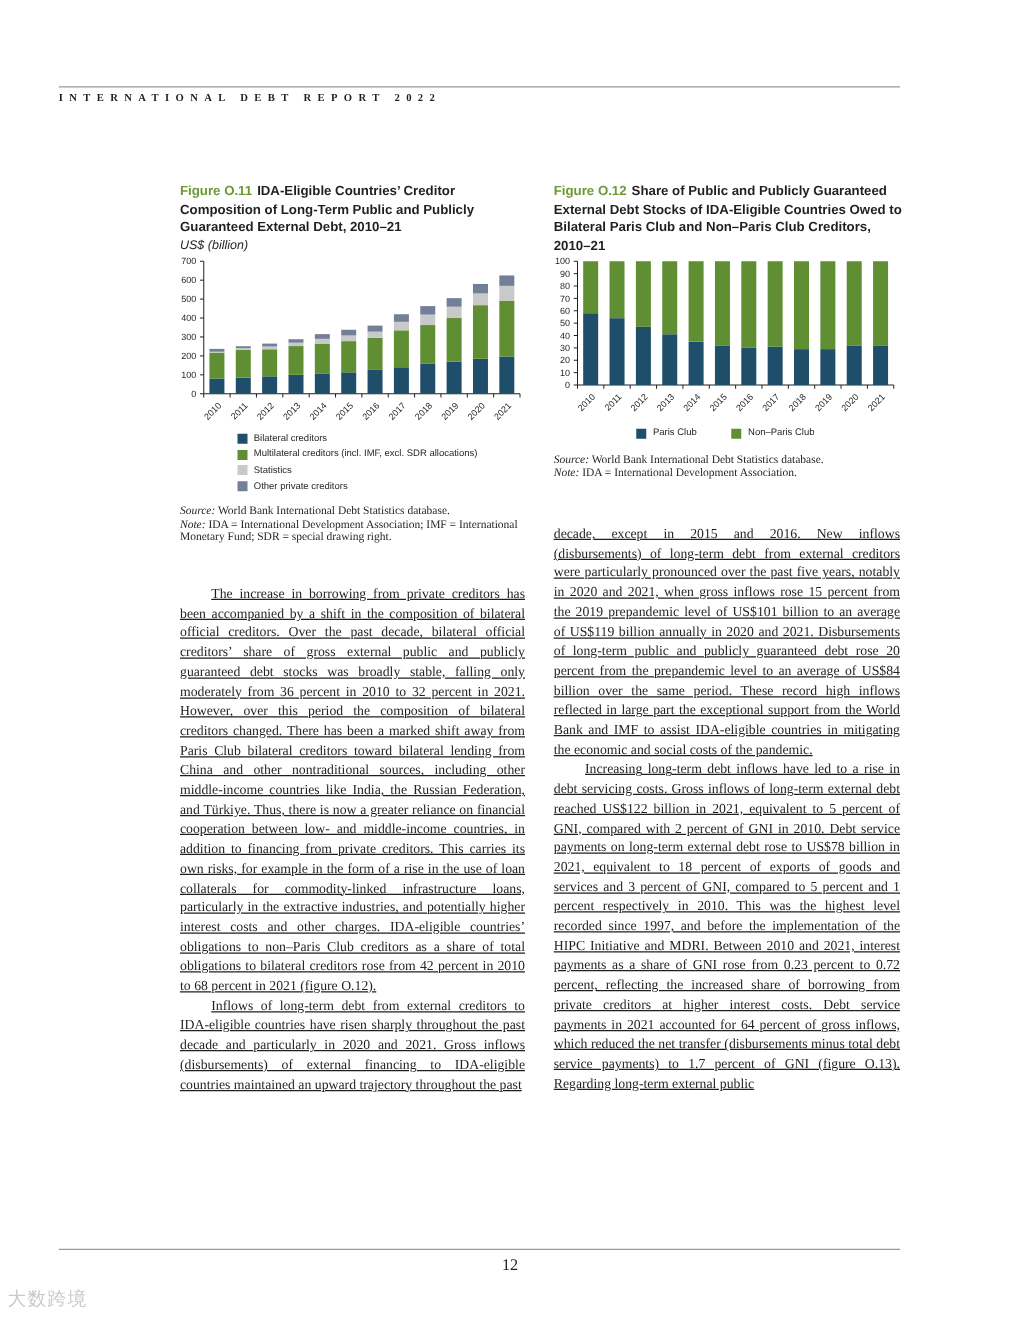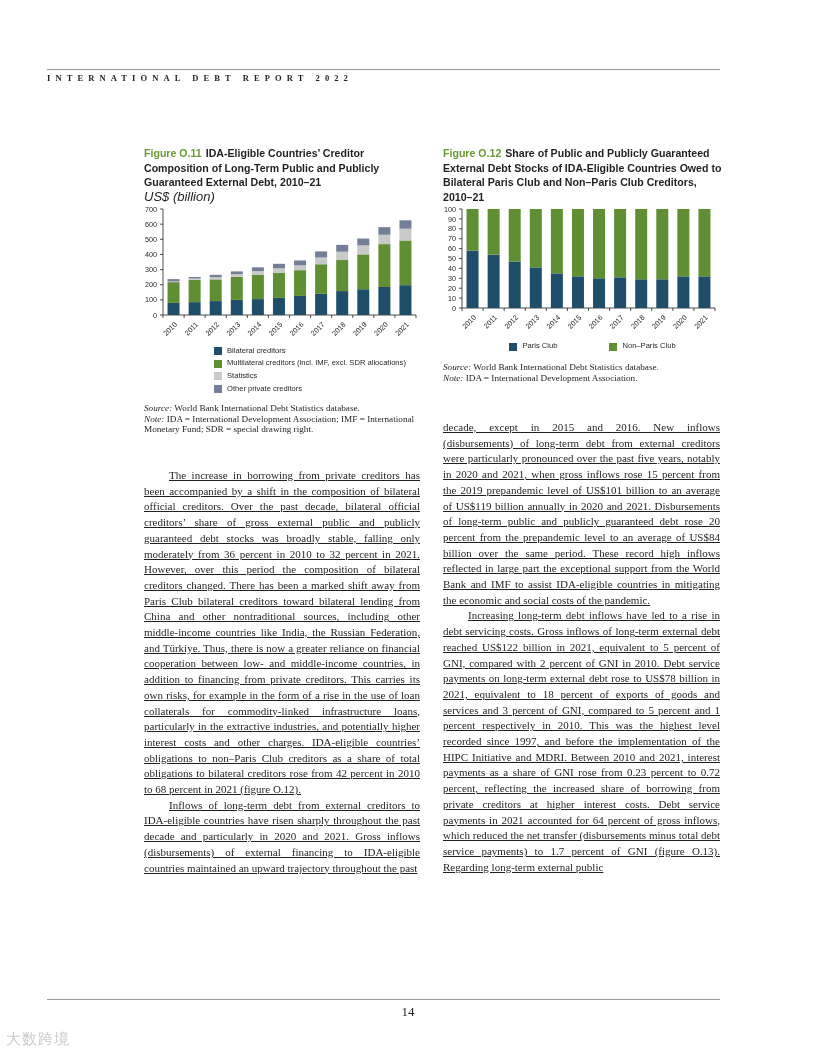--- a/index.html
+++ b/index.html
@@ -6,29 +6,29 @@
   body { width:816px; height:1056px; position:relative; overflow:hidden; font-family:"Liberation Serif", serif; color:#231f20; }
   .top-rule { position:absolute; left:47px; top:69px; width:673px; height:1px; background:#999; }
   .running-head { position:absolute; left:47px; top:73px; font-family:"Liberation Serif", serif; font-size:8.5px; font-weight:bold; letter-spacing:5.1px; color:#231f20; }
   .bottom-rule { position:absolute; left:47px; top:999px; width:673px; height:1px; background:#999; }
   .page-number { position:absolute; left:0; width:816px; top:1004px; text-align:center; font-size:13px; }
   .watermark { position:absolute; left:6px; top:1030px; font-family:Liberation Mono, monospace; font-size:15px; color:#c9c9c9; letter-spacing:1px; }
 
   .fig { position:absolute; font-family:"Liberation Sans", sans-serif; }
   .fig-title { font-size:10.6px; font-weight:bold; line-height:14.6px; color:#231f20; }
   .fig-num { color:#6b9a34; margin-right:4px; }
-  .fig-unit { font-size:13px; font-style:italic; line-height:13px; }
+  .fig-unit { font-size:10px; font-style:italic; line-height:13px; }
   .fig-source { font-family:"Liberation Serif", serif; font-size:9.2px; line-height:10.6px; }
   .fig-source i { font-style:italic; }
 
   #fig11 { left:144px; top:146px; width:285px; }
   #fig12 { left:443px; top:146px; width:285px; }
 
   .chart svg { display:block; }
-  .legend-item { display:flex; align-items:center; font-size:7.6px; line-height:12.6px;margin-left:24px; }
+  .legend-item { display:flex; align-items:center; font-size:7.6px; line-height:12.6px; }
   .legend-swatch { width:8px; height:8px; margin-right:5px; display:inline-block; }
 
   .col { position:absolute; font-size:11px; line-height:15.7px; text-align:justify;text-decoration:underline; }
   .col p { margin:0; text-indent:25px; }
   #col-left { left:144px; top:468px; width:276px; }
   #col-right { left:443px; top:420px; width:277px; }
   #col-right p.cont { text-indent:0; }
 </style>
 </head>
 <body>
@@ -260,14 +260,14 @@
 <div class="col" id="col-left">
   <p>The increase in borrowing from private creditors has been accompanied by a shift in the composition of bilateral official creditors. Over the past decade, bilateral official creditors’ share of gross external public and publicly guaranteed debt stocks was broadly stable, falling only moderately from 36 percent in 2010 to 32 percent in 2021. However, over this period the composition of bilateral creditors changed. There has been a marked shift away from Paris Club bilateral creditors toward bilateral lending from China and other nontraditional sources, including other middle-income countries like India, the Russian Federation, and Türkiye. Thus, there is now a greater reliance on financial cooperation between low- and middle-income countries, in addition to financing from private creditors. This carries its own risks, for example in the form of a rise in the use of loan collaterals for commodity-linked infrastructure loans, particularly in the extractive industries, and potentially higher interest costs and other charges. IDA-eligible countries’ obligations to non–Paris Club creditors as a share of total obligations to bilateral creditors rose from 42 percent in 2010 to 68 percent in 2021 (figure O.12).</p>
   <p>Inflows of long-term debt from external creditors to IDA-eligible countries have risen sharply throughout the past decade and particularly in 2020 and 2021. Gross inflows (disbursements) of external financing to IDA-eligible countries maintained an upward trajectory throughout the past</p>
 </div>
 <div class="col" id="col-right">
   <p class="cont">decade, except in 2015 and 2016. New inflows (disbursements) of long-term debt from external creditors were particularly pronounced over the past five years, notably in 2020 and 2021, when gross inflows rose 15 percent from the 2019 prepandemic level of US$101 billion to an average of US$119 billion annually in 2020 and 2021. Disbursements of long-term public and publicly guaranteed debt rose 20 percent from the prepandemic level to an average of US$84 billion over the same period. These record high inflows reflected in large part the exceptional support from the World Bank and IMF to assist IDA-eligible countries in mitigating the economic and social costs of the pandemic.</p>
   <p>Increasing long-term debt inflows have led to a rise in debt servicing costs. Gross inflows of long-term external debt reached US$122 billion in 2021, equivalent to 5 percent of GNI, compared with 2 percent of GNI in 2010. Debt service payments on long-term external debt rose to US$78 billion in 2021, equivalent to 18 percent of exports of goods and services and 3 percent of GNI, compared to 5 percent and 1 percent respectively in 2010. This was the highest level recorded since 1997, and before the implementation of the HIPC Initiative and MDRI. Between 2010 and 2021, interest payments as a share of GNI rose from 0.23 percent to 0.72 percent, reflecting the increased share of borrowing from private creditors at higher interest costs. Debt service payments in 2021 accounted for 64 percent of gross inflows, which reduced the net transfer (disbursements minus total debt service payments) to 1.7 percent of GNI (figure O.13). Regarding long-term external public</p>
 </div>
 
 <div class="bottom-rule"></div>
-<div class="page-number">14</div>
+<div class="page-number">12</div>
 <div class="watermark">大数跨境</div>
 
 </body></html>

